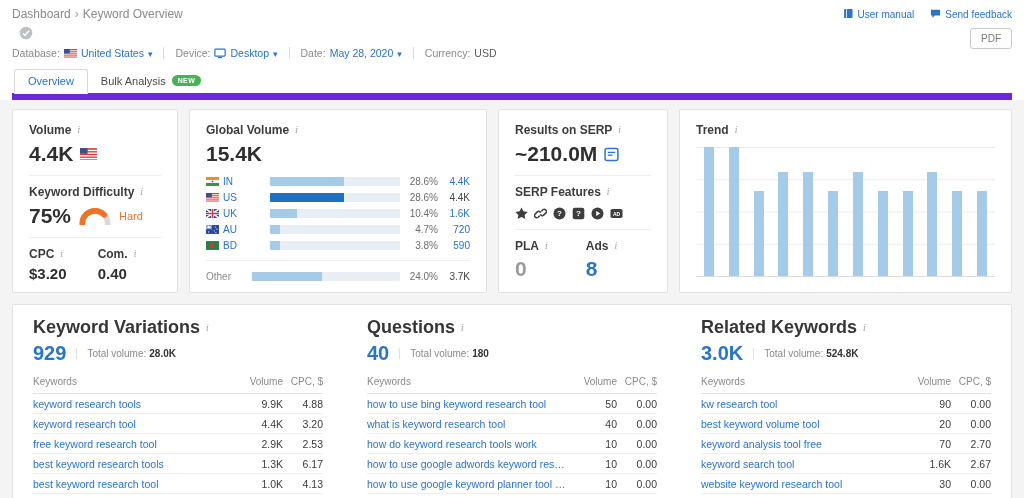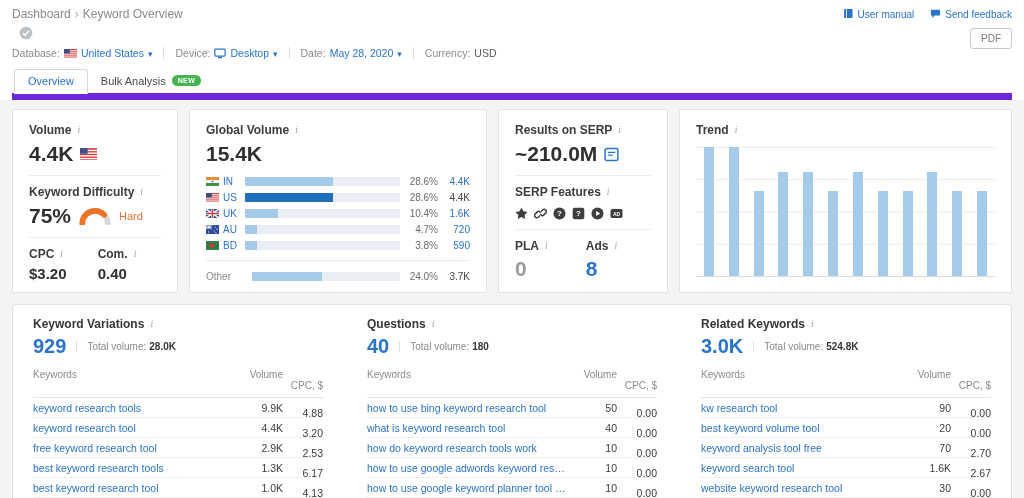--- a/index.html
+++ b/index.html
@@ -77,21 +77,21 @@
   .half + .half { width: 48%; }
   .mid-val { font-size: 15px; font-weight: bold; color: #2f2f2f; margin-top: 4px; }
   .mid-val.gray { color: #9b9b9b; font-size: 21px; }
   .mid-val.blue { color: #2a74c9; font-size: 21px; }
 
   
   .gv-rows { margin-top: 7px; }
   .gv-row { display: flex; align-items: center; height: 16px; font-size: 10px; }
   .gv-flag { width: 17px; display: inline-flex; }
   .gv-flag svg { width: 13px; height: 9px; }
-  .gv-code { color: #2a74c9; width: 22px; }
+  .gv-code { color: #2a74c9; width: 47px; }
   .gv-name { width: 46px; color: #8a8a8a; }
   .gv-track { flex: 1; height: 9px; background: #e9eef4; border-radius: 1px; overflow: hidden; }
   .gv-bar { height: 100%; background: #a6cbe9; }
   .gv-bar.dark { background: #2070bd; }
   .gv-pct { width: 38px; text-align: right; color: #6e6e6e; }
   .gv-val { width: 32px; text-align: right; color: #2a74c9; }
   .gv-val.plain { color: #444; }
   .gv-div { margin: 7px 0; }
 
   
@@ -105,30 +105,30 @@
     display: flex; align-items: flex-end; justify-content: space-between; padding: 0 8px;
     background-image: linear-gradient(#ebebeb 1px, transparent 1px);
     background-size: 100% 25%;
     border-bottom: 1px solid #dcdcdc;
   }
   .bar { width: 10px; }
 
   
   .tables-card { margin-top: 11px; height: 230px; display: flex; gap: 44px; padding: 12px 20px; }
   .tcol { flex: 1; min-width: 0; }
-  .tcol-title { font-size: 12px; font-weight: bold; color: #363636; }
+  .tcol-title { font-size: 18px; font-weight: bold; color: #363636; }
   .count-row { margin-top: 4px; display: flex; align-items: center; }
   .count { font-size: 20px; font-weight: bold; color: #2a74c9; padding-right: 10px; }
   .total { border-left: 1px solid #e0e0e0; padding-left: 10px; font-size: 10px; color: #8a8a8a; }
   .total b { color: #333; margin-left: 3px; }
   .thead { display: flex; font-size: 10px; color: #8a8a8a; padding: 9px 0 6px; border-bottom: 1px solid #e4e4e4; margin-top: 2px; }
   .trow { display: flex; align-items: center; height: 20px; font-size: 10.5px; border-bottom: 1px solid #efefef; }
   .kw { flex: 1; color: #2a74c9; white-space: nowrap; overflow: hidden; text-overflow: ellipsis; padding-right: 8px; }
   .colv { width: 42px; text-align: right; color: #3c3c3c; }
-  .colc { width: 40px; text-align: right; color: #3c3c3c; margin-top: 11px; }
+  .colc { width: 40px; text-align: right; color: #3c3c3c; }
   .thead .kw { color: #8a8a8a; }
   .thead .colv, .thead .colc { color: #8a8a8a; }
 </style>
 </head>
 <body>
 
 <div class="header">
   <div class="topline">
     <div class="breadcrumb">
       <a>Dashboard</a><span class="bc-sep">›</span><span>Keyword Overview</span>

